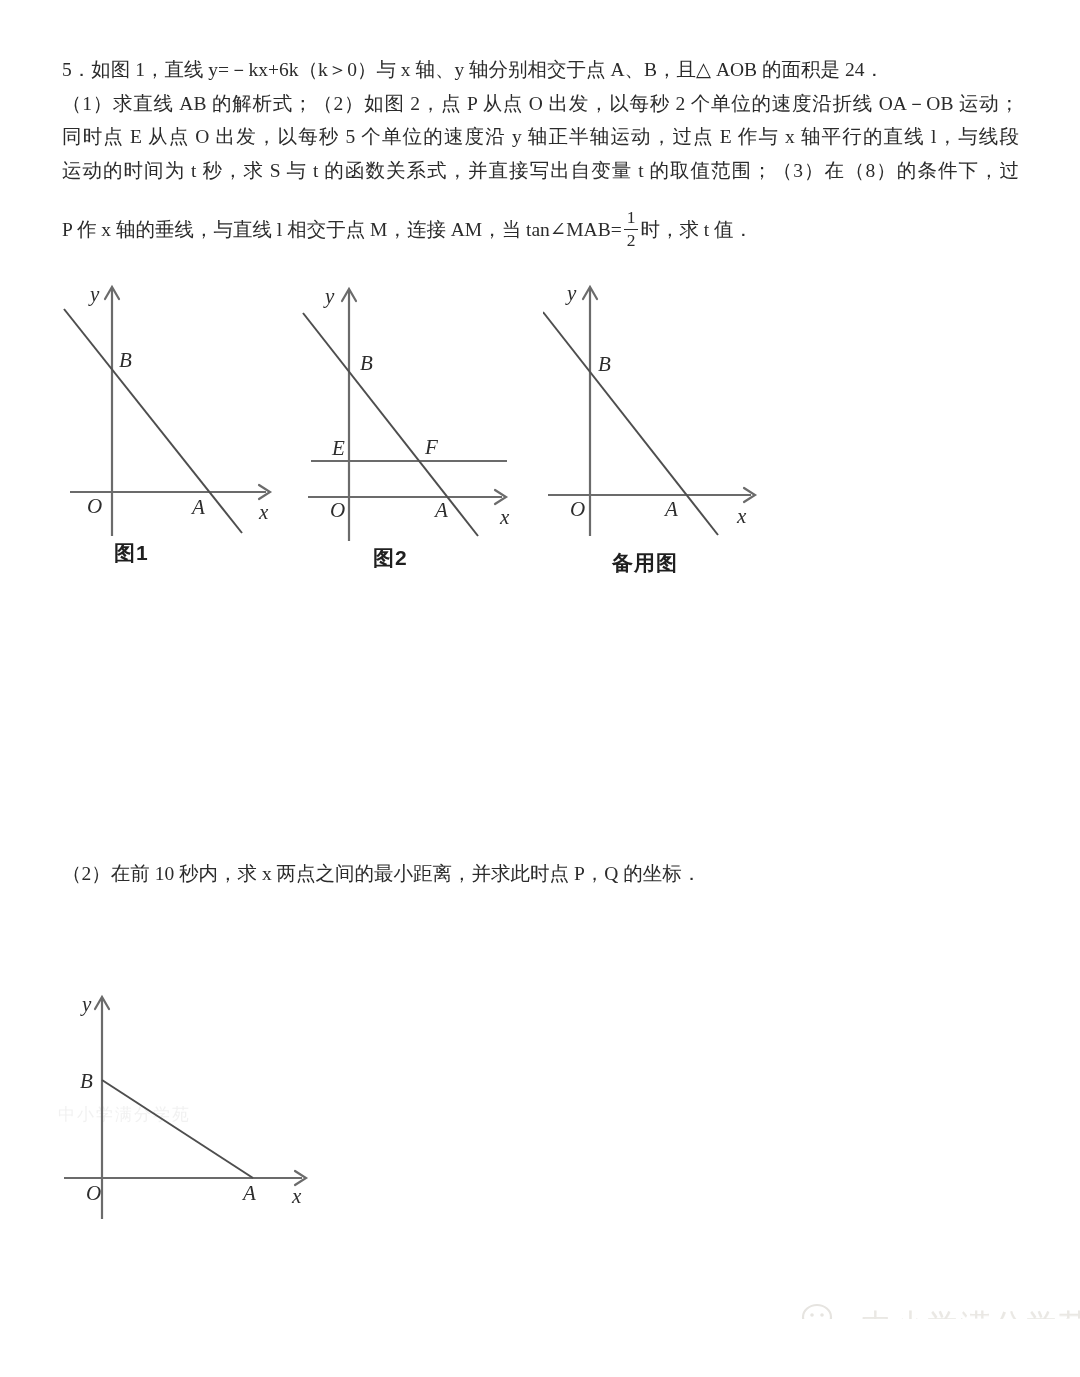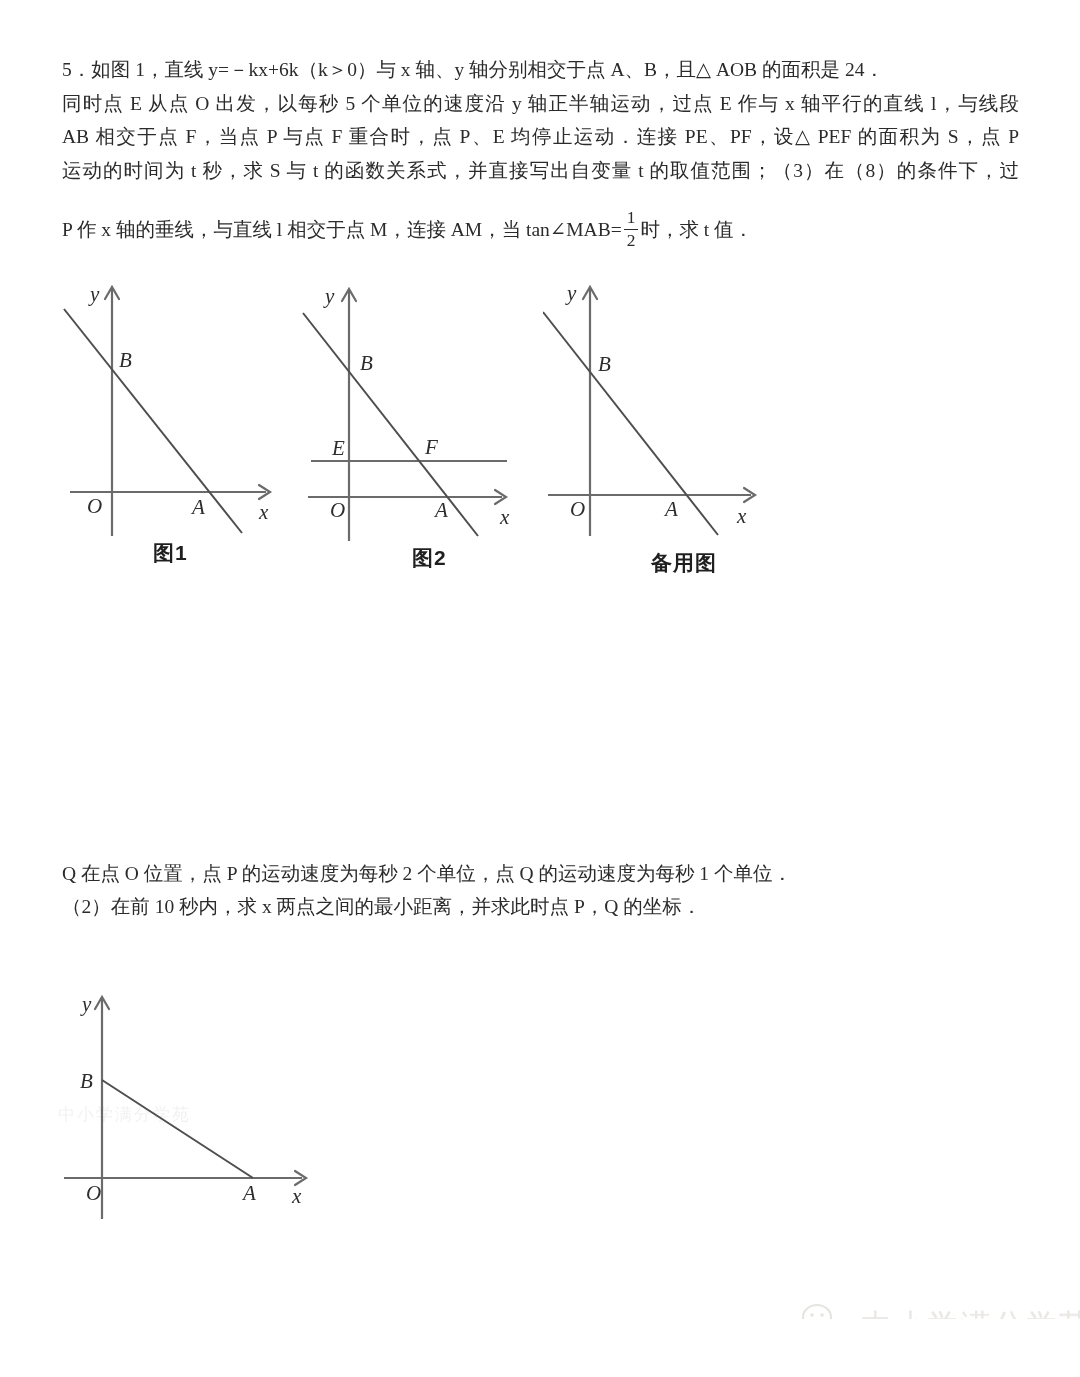--- a/index.html
+++ b/index.html
@@ -26,21 +26,20 @@
   .frac .num { border-bottom:1.6px solid #2b2b2b; padding:0 3px 1px 3px; }
   .frac .den { padding-top:1px; }
   
   .fig { position:absolute; }
   .fig svg { display:block; }
   .fig-caption {
     position:absolute;
     font-family:"Liberation Sans","DejaVu Sans",sans-serif;
     font-weight:bold; font-size:21px; color:#1f1f1f; letter-spacing:1px;
     white-space:nowrap;
-    margin-left:39px;
   }
   .axis { stroke:#6b6b6b; stroke-width:2.2; fill:none; }
   .arrow { stroke:#6b6b6b; stroke-width:2.2; fill:none; stroke-linecap:round; }
   .gline { stroke:#4e4e4e; stroke-width:2; fill:none; }
   .lbl {
     font-family:"Liberation Serif","DejaVu Serif",serif;
     font-style:italic; font-size:21px; fill:#2d2d2d;
   }
   
   .ghost {
@@ -62,22 +61,22 @@
     font-size:21px; color:#f0b5af; letter-spacing:1px; white-space:nowrap;
   }
 </style>
 </head>
 <body>
 
 <div class="page">
 
   <div class="para p5">
     <div class="tline">5．如图 1，直线 y=－kx+6k（k＞0）与 x 轴、y 轴分别相交于点 A、B，且△ AOB 的面积是 24．</div>
+    <div class="tline jline">（1）求直线 AB 的解析式；（2）如图 2，点 P 从点 O 出发，以每秒 2 个单位的速度沿折线 OA－OB 运动；</div>
     <div class="tline jline">同时点 E 从点 O 出发，以每秒 5 个单位的速度沿 y 轴正半轴运动，过点 E 作与 x 轴平行的直线 l，与线段</div>
-    <div class="tline jline">AB 相交于点 F，当点 P 与点 F 重合时，点 P、E 均停止运动．连接 PE、PF，设△ PEF 的面积为 S，点 P</div>
     <div class="tline jline">运动的时间为 t 秒，求 S 与 t 的函数关系式，并直接写出自变量 t 的取值范围；（3）在（8）的条件下，过</div>
     <div class="fracline">
       <span>P 作 x 轴的垂线，与直线 l 相交于点 M，连接 AM，当 tan∠MAB=</span>
       <span class="frac">
         <span class="num">1</span>
         <span class="den">2</span>
       </span>
       <span>时，求 t 值．</span>
     </div>
   </div>
@@ -127,21 +126,20 @@
       <text class="lbl" x="24" y="17">y</text>
       <text class="lbl" x="55" y="88">B</text>
       <text class="lbl" x="27" y="233">O</text>
       <text class="lbl" x="122" y="233">A</text>
       <text class="lbl" x="194" y="240">x</text>
     </svg>
     <div class="fig-caption" style="left:69px; top:266px;">备用图</div>
   </div>
 
   <div class="para p7">
-    <div class="tline">Q 在点 O 位置，点 P 的运动速度为每秒 2 个单位，点 Q 的运动速度为每秒 1 个单位．</div>
     <div class="tline">（2）在前 10 秒内，求 x 两点之间的最小距离，并求此时点 P，Q 的坐标．</div>
   </div>
 
   <div class="ghost">中小学满分学苑</div>
 
   <div class="fig" style="left:60px; top:993px; width:260px; height:230px;">
     <svg width="260" height="230" viewBox="0 0 260 230">
       <line class="axis" x1="42" y1="6" x2="42" y2="226"></line>
       <polyline class="arrow" points="35,16 42,4 49,16"></polyline>
       <line class="axis" x1="4" y1="185" x2="242" y2="185"></line>

